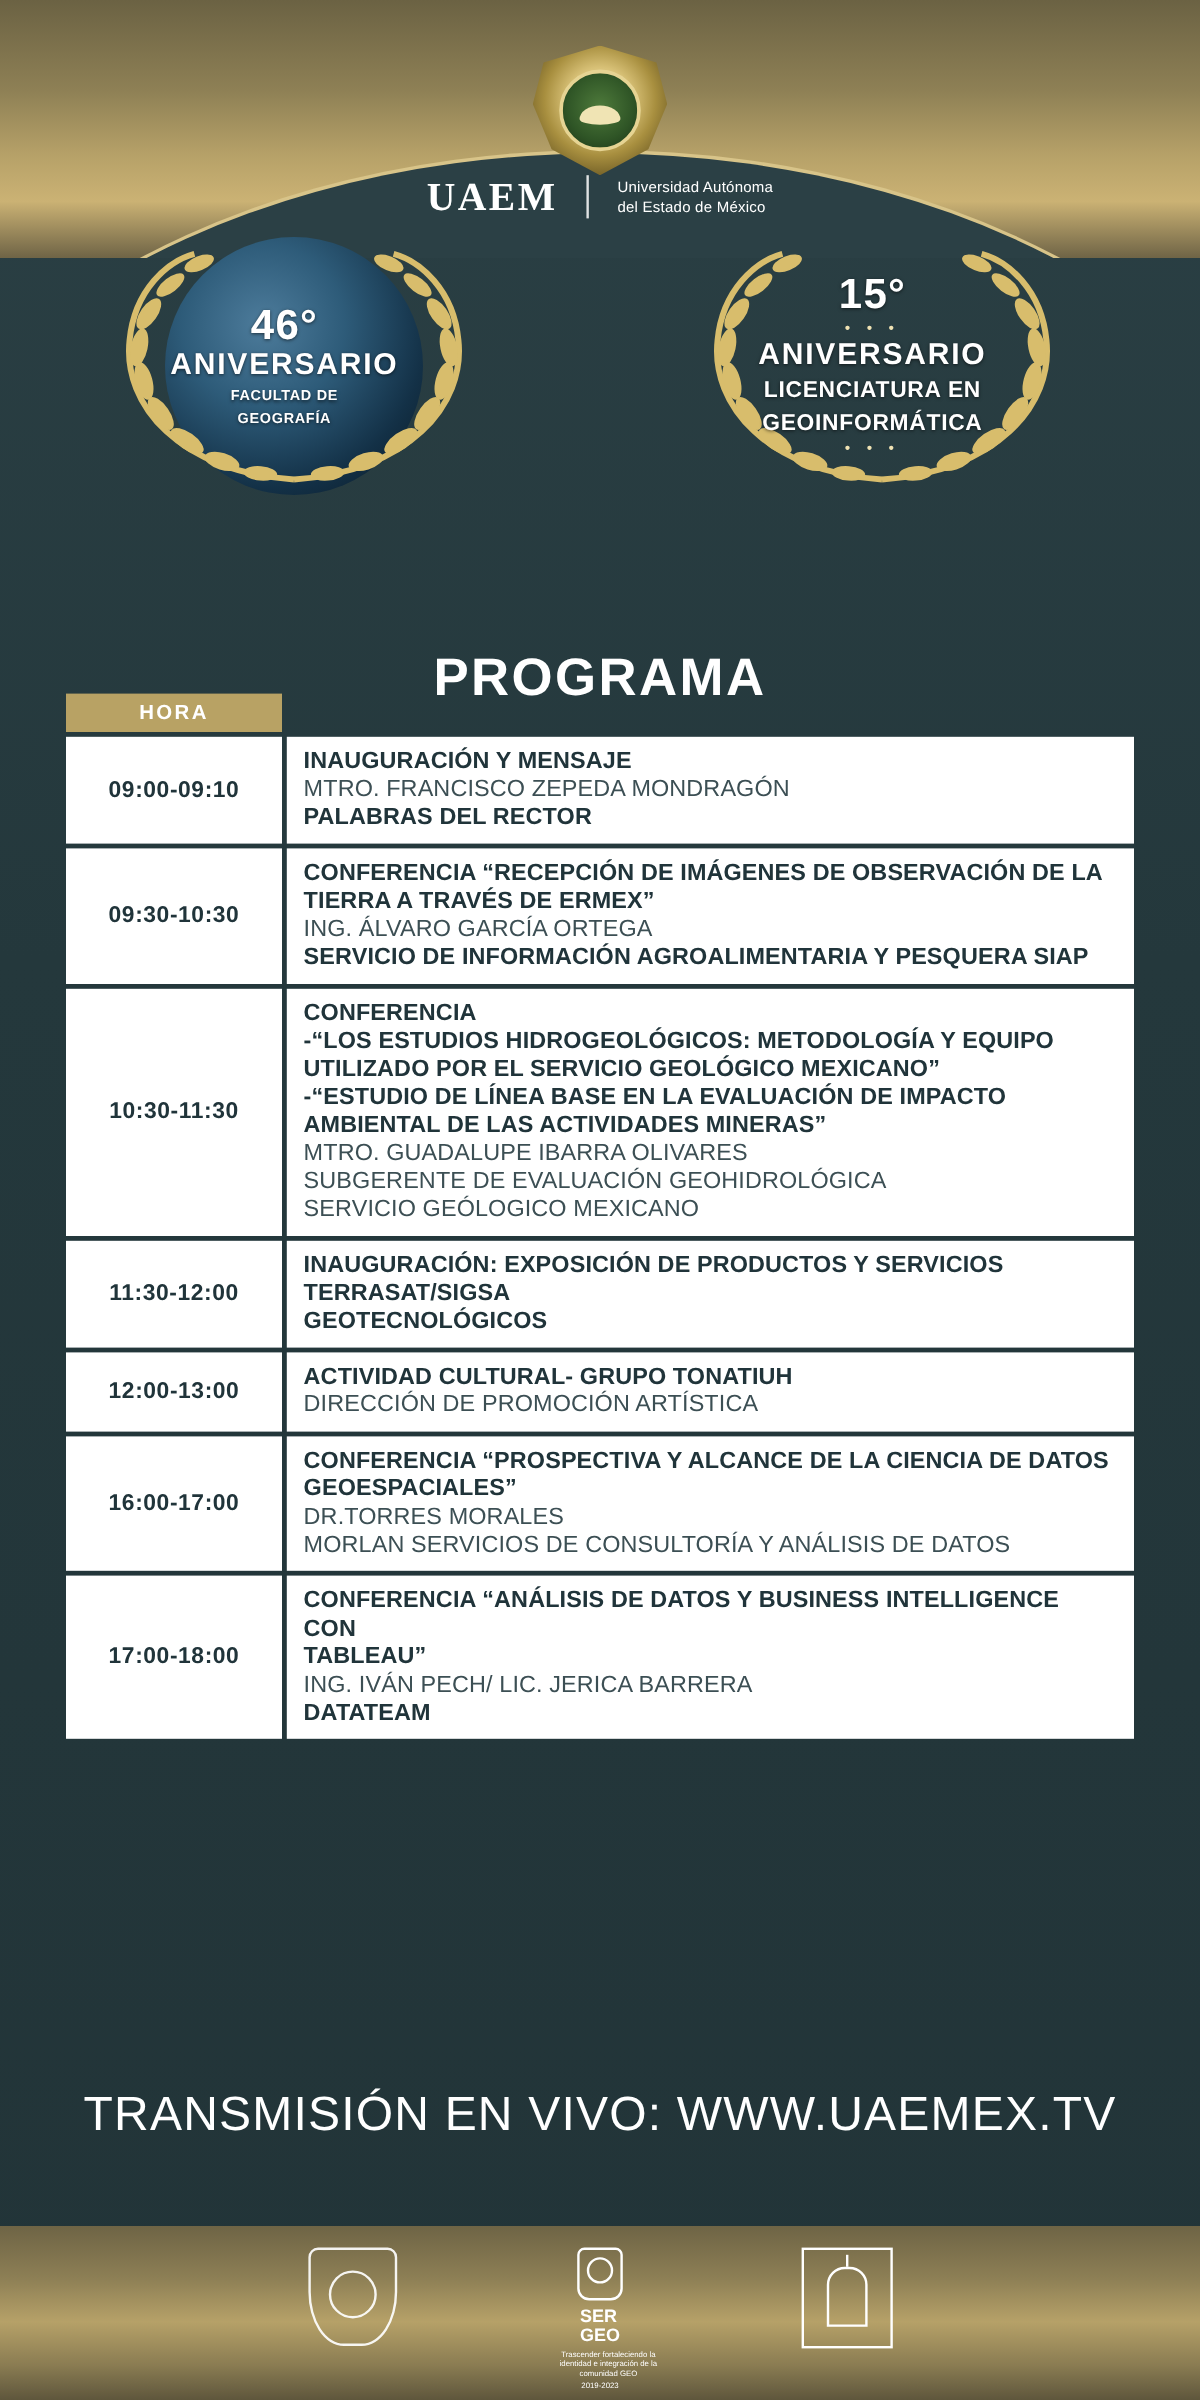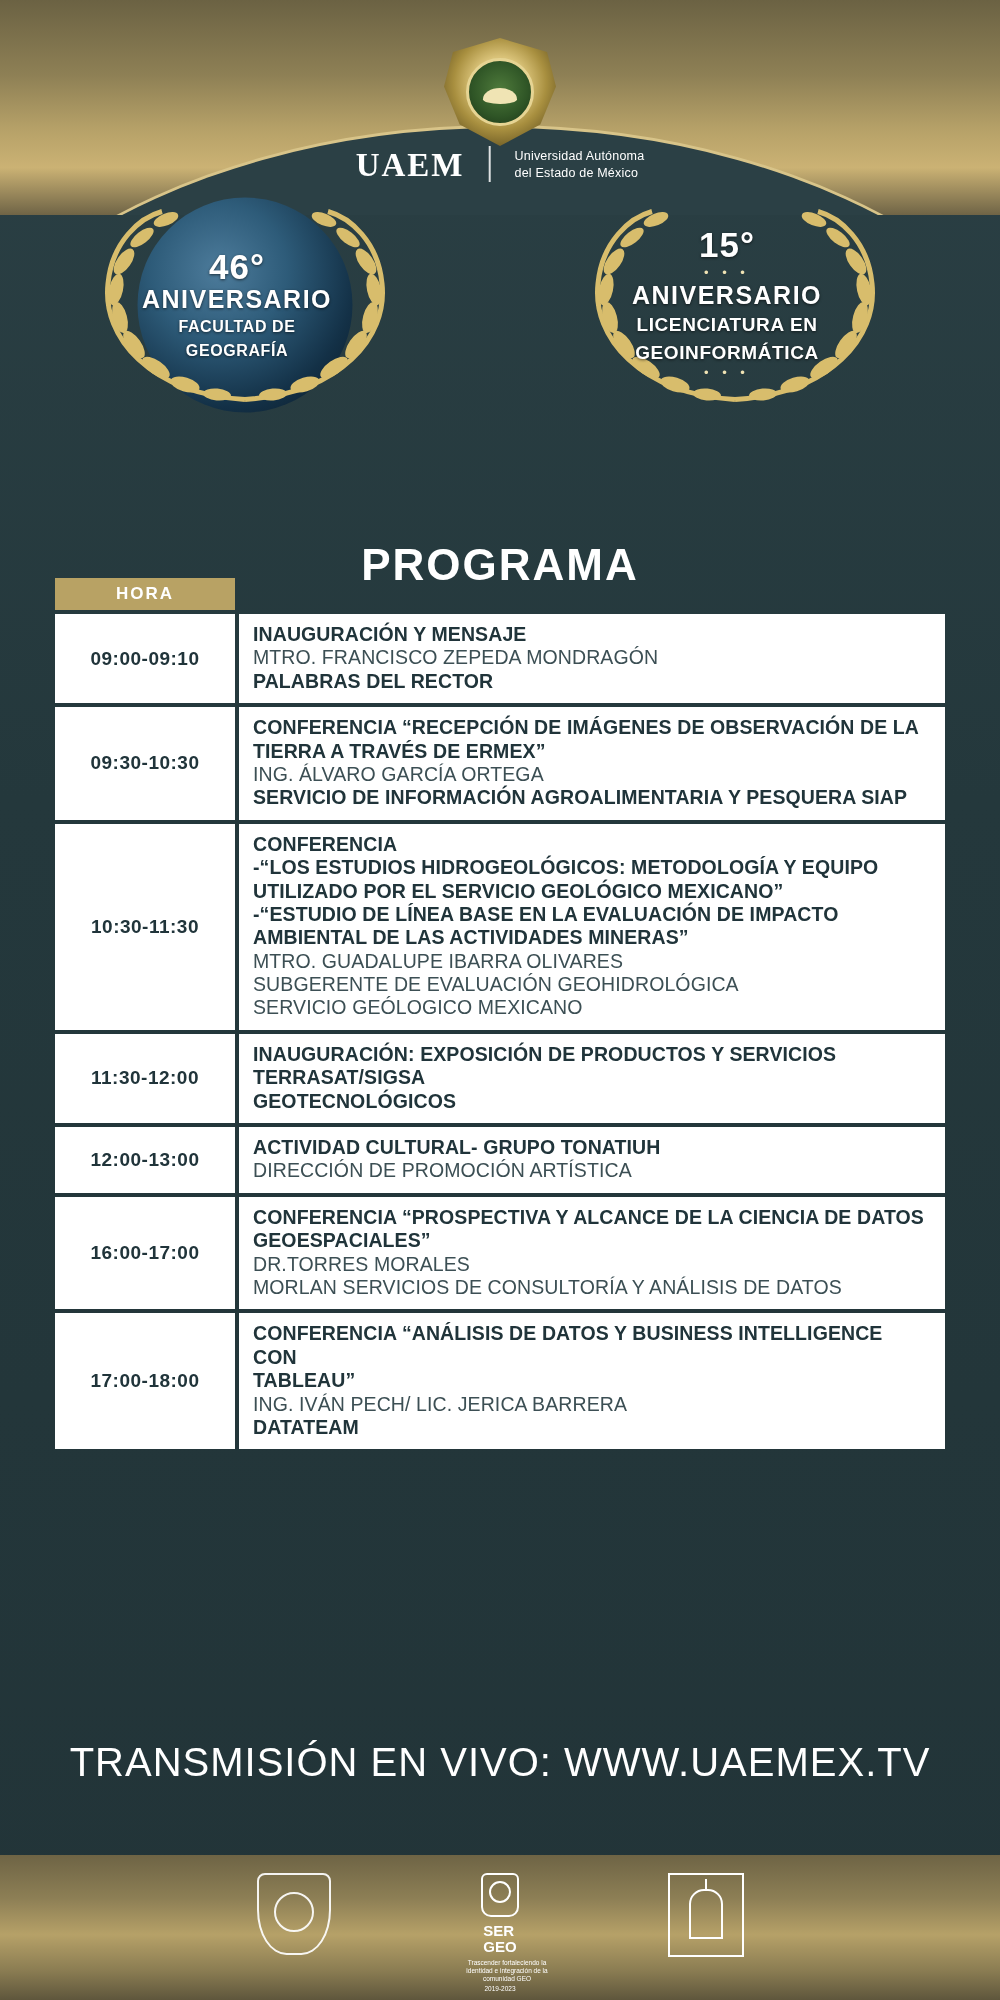--- a/index.html
+++ b/index.html
@@ -165,21 +165,21 @@
     margin: 2px 0 3px;
   }
   .lt-aniv {
     font-size: 25px;
     font-weight: bold;
     letter-spacing: 1.5px;
     line-height: 1.1;
     text-shadow: 0 1px 3px rgba(0,0,0,.6);
   }
   .lt-sub {
-    font-size: 16px;
+    font-size: 12px;
     font-weight: bold;
     letter-spacing: .6px;
     line-height: 1.18;
     margin-top: 5px;
     text-shadow: 0 1px 3px rgba(0,0,0,.6);
   }
   .lt-sub.small { font-size: 19px; }
 
   
   .programa-title {

